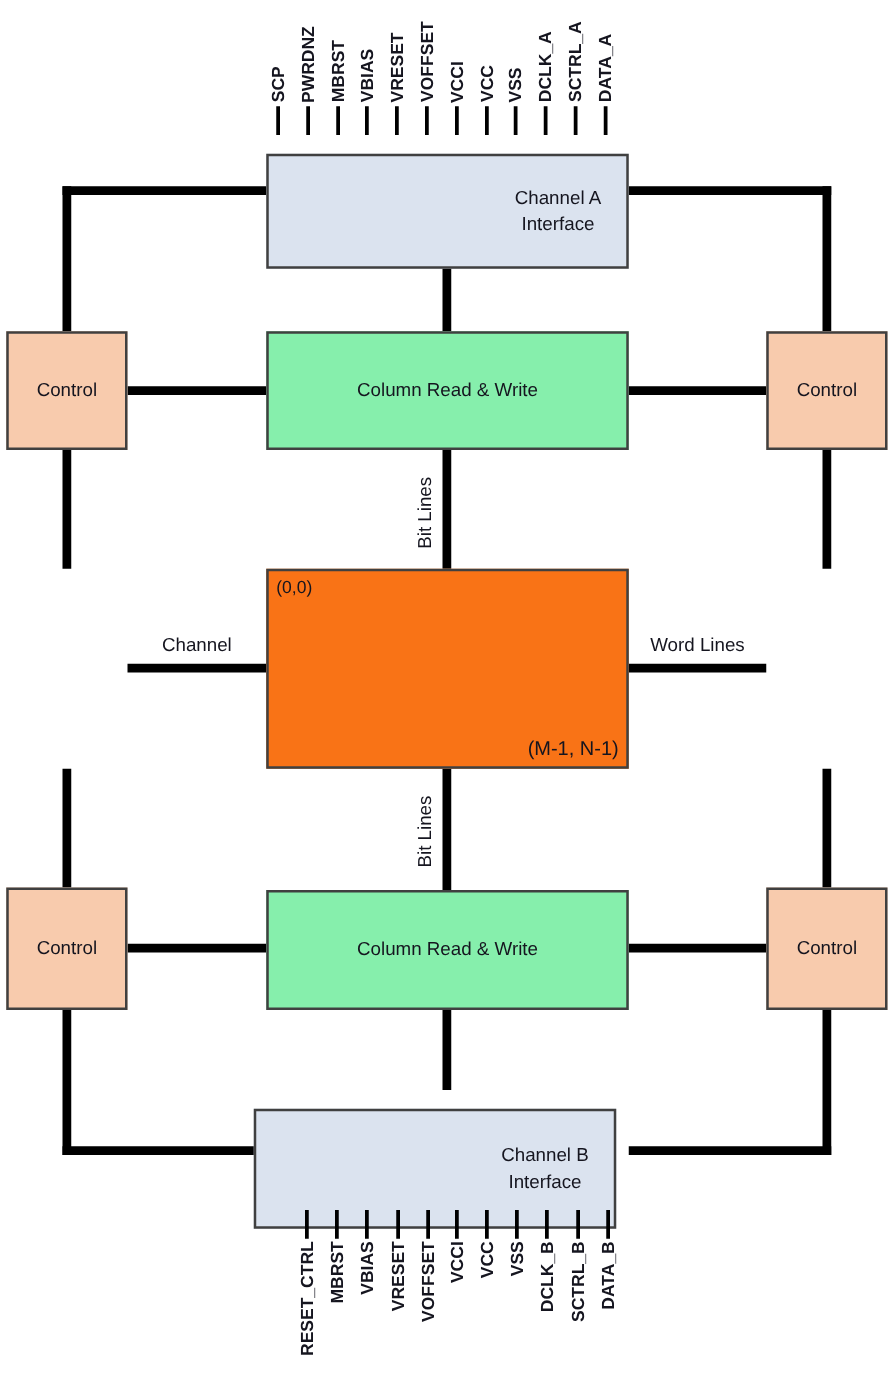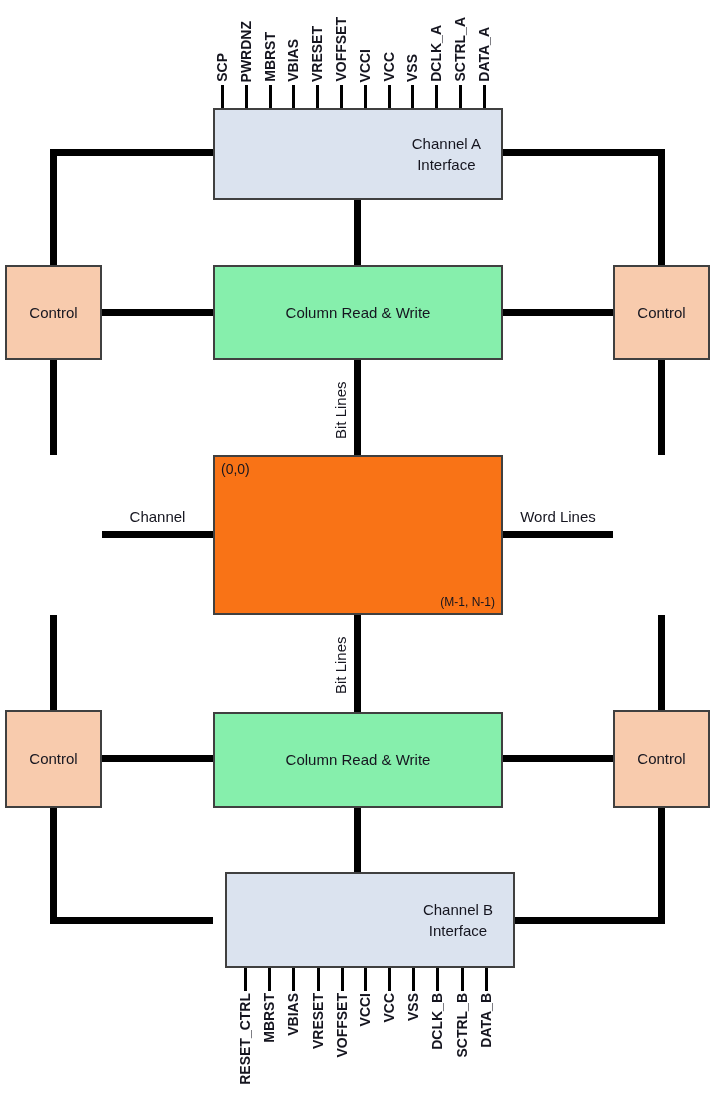--- a/index.html
+++ b/index.html
@@ -4,35 +4,35 @@
 <style>
   html,body { margin:0; padding:0; background:#ffffff; }
   #stage {
     position:relative; width:716px; height:1100px; background:#ffffff;
     font-family:"Liberation Sans", sans-serif; color:#15151f; overflow:hidden;
   }
   .block {
     position:absolute; box-sizing:border-box; border:2px solid #404040;
     font-size:15px; color:#15151f;
   }
-  .fill-iface { background:#dbe3ef; }
+  .fill-iface { background:#dbe3ef;margin-top:15px; }
   .fill-green { background:#86efac; }
   .fill-peach { background:#f8cbad; }
   .fill-lav   { background:#d8d2e6; }
   .fill-yellow{ background:#f97316; }
   .center-label {
     position:absolute; left:0; right:0; top:50%; transform:translateY(-50%);
     text-align:center; line-height:1.35;
   }
   .iface-label {
     position:absolute; right:20px; top:50%; transform:translateY(-50%);
     text-align:center; line-height:1.4;
   }
   .corner-tl { position:absolute; left:6px; top:4px; font-size:14px; }
-  .corner-br { position:absolute; right:6px; bottom:4px; font-size:12px; }
+  .corner-br { position:absolute; right:6px; bottom:4px; font-size:16px; }
   .hline { position:absolute; height:7px; background:#000000; }
   .vline { position:absolute; width:7px;  background:#000000; }
   .bus-label-h {
     position:absolute; text-align:center; font-size:15px; color:#15151f;
   }
   .bus-label-v {
     position:absolute; writing-mode:vertical-rl; transform:rotate(180deg);
     text-align:center; font-size:15px; color:#15151f;
   }
   .tick { position:absolute; width:3px; background:#000000; }
@@ -145,21 +145,21 @@
   </div>
 
   <div class="block fill-green" style="left:213px; top:712px; width:290px; height:96px;">
     <div class="center-label">Column Read &amp; Write</div>
   </div>
 
   <div class="block fill-peach" style="left:613px; top:710px; width:97px; height:98px;">
     <div class="center-label">Control</div>
   </div>
 
-  <div class="block fill-iface" style="left:225px; top:872px; width:290px; height:96px;">
+  <div class="block fill-iface" style="left:203px; top:872px; width:290px; height:96px;">
     <div class="iface-label">
       <div>Channel B</div>
       <div>Interface</div>
     </div>
   </div>
 
   <div class="bus-label-h" style="left:102px; top:508px; width:111px;">Channel</div>
   <div class="bus-label-h" style="left:503px; top:508px; width:110px;">Word Lines</div>
   <div class="bus-label-v" style="left:332px; top:366px; height:88px;">Bit Lines</div>
   <div class="bus-label-v" style="left:332px; top:620px; height:90px;">Bit Lines</div>

